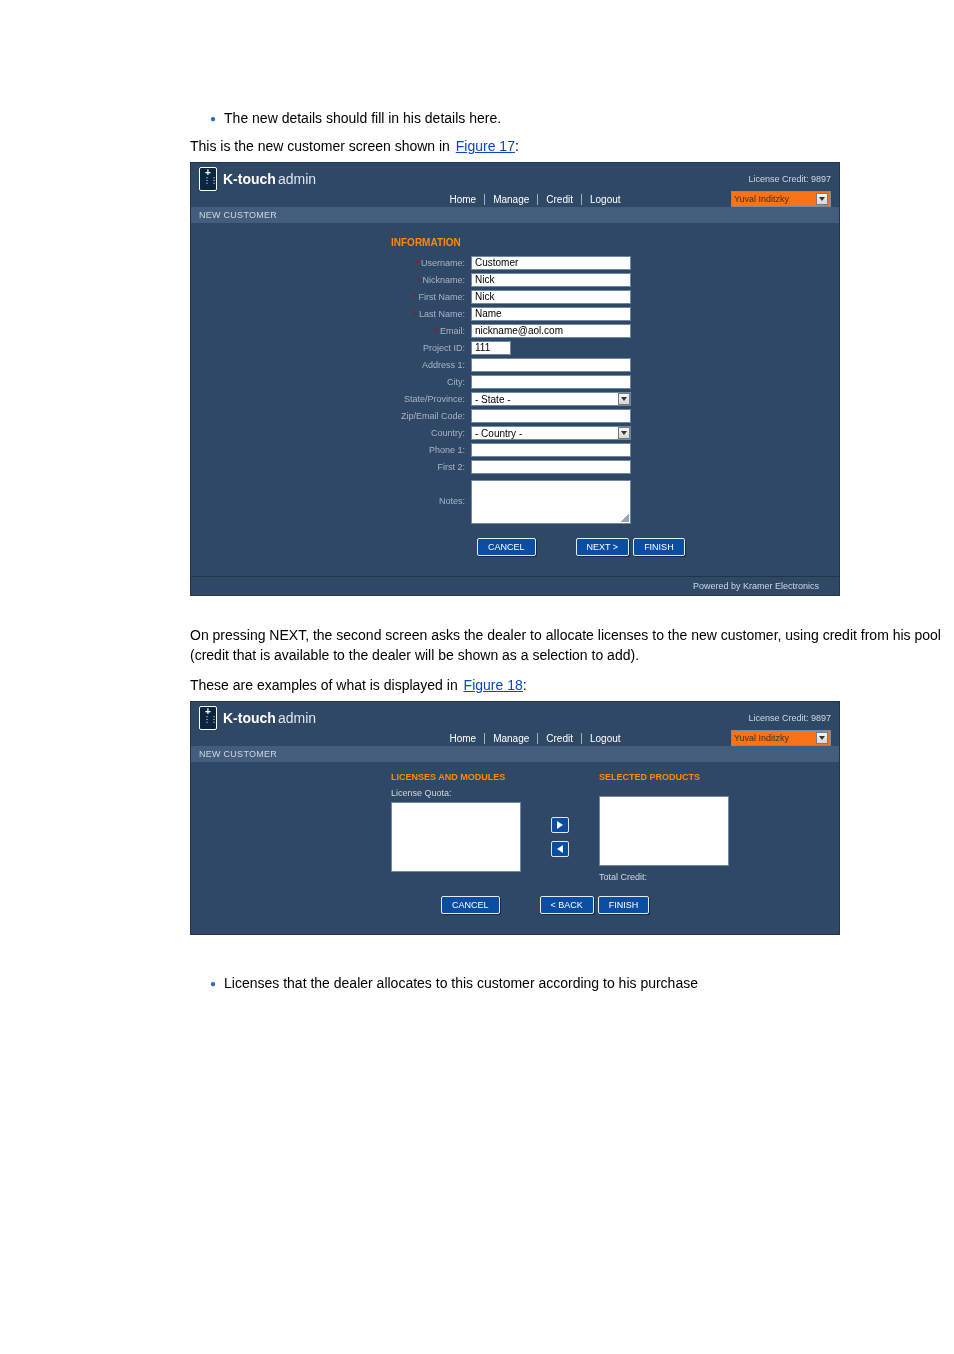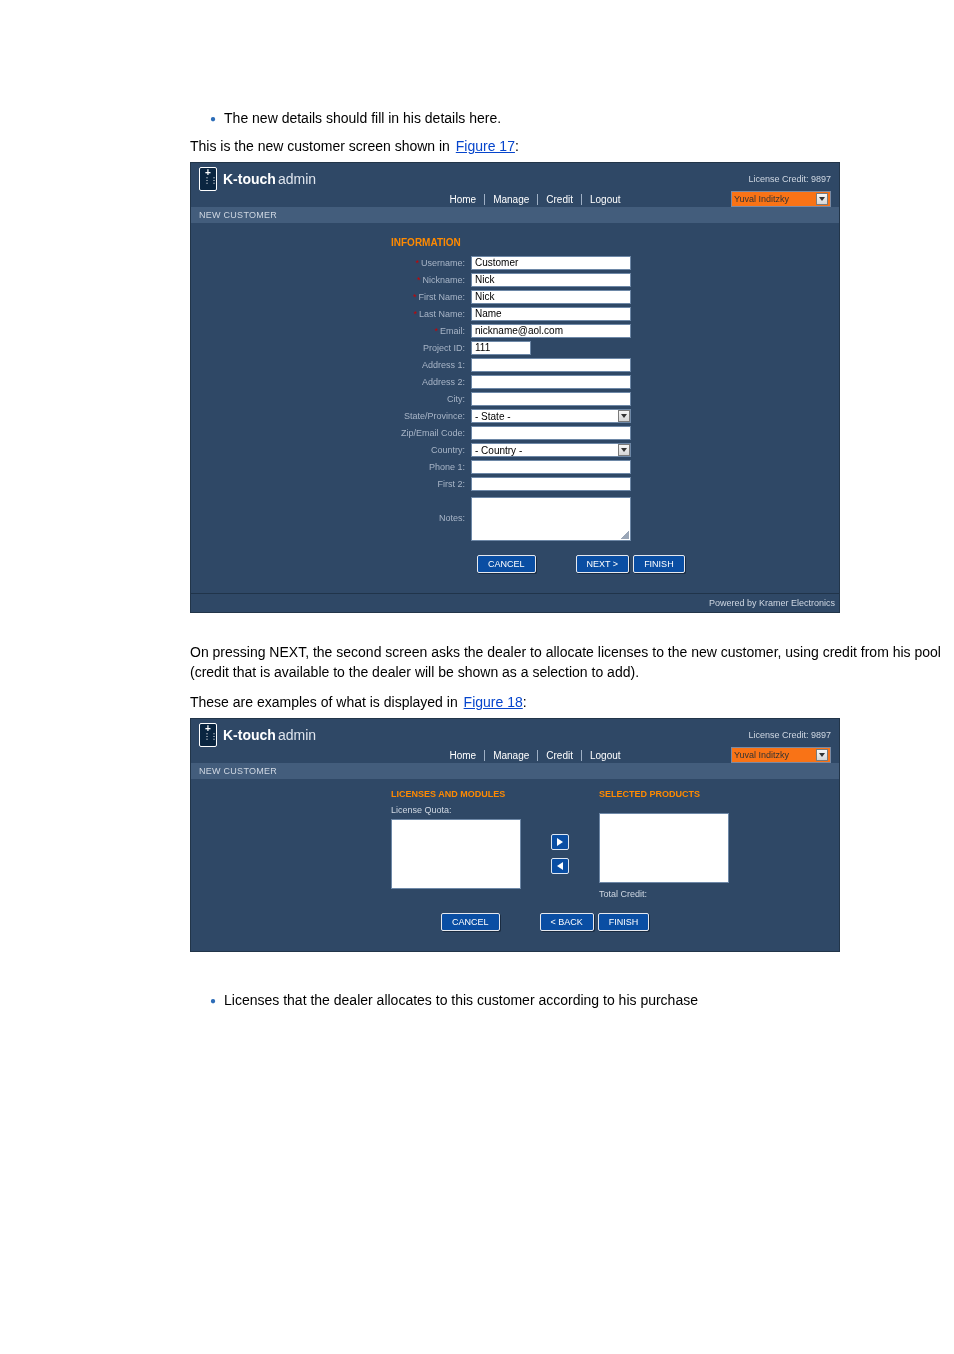--- a/index.html
+++ b/index.html
@@ -38,21 +38,21 @@
   .req-star { color:#c00; margin-right:2px; }
   .inp { background:#fff; border:1px solid #6e88a7; height:14px; width:160px; padding:0 3px; font-size:10px; color:#000; }
   .inp.sel { display:flex; align-items:center; justify-content:space-between; padding-right:0; }
   .inp.sel .dd-btn { height:12px; }
   .ta { background:#fff; border:1px solid #6e88a7; width:160px; height:44px; position:relative; }
   .ta::after { content:""; position:absolute; right:1px; bottom:1px; width:8px; height:8px; background:linear-gradient(135deg, transparent 50%, #9aa6b7 50%); }
 
   .btn-row { margin: 14px 0 2px 286px; display:flex; gap:40px; }
   .btn { background:#0a4ea3; color:#fff; font-size:9px; padding:3px 10px; border:1px solid #e6e9ef; border-radius:2px; box-shadow: 1px 1px 0 #1a2b40; cursor:pointer; }
   .btn-group { display:flex; gap:4px; }
-  .footer { text-align:right; font-size:9px; color:#cfd7e2; padding: 4px 4px; border-top:1px solid #20344a; }
+  .footer { text-align:right; font-size:9px; color:#cfd7e2; padding: 4px 20px; border-top:1px solid #20344a; }
 
   
   .cols { display:flex; gap:30px; margin-left:200px; }
   .col-head { color:#ff8a00; font-weight:bold; font-size:9px; margin-bottom:6px; }
   .lic-label { color:#cfd7e2; font-size:9px; margin-bottom:4px; }
   .listbox { background:#fff; border:1px solid #6e88a7; width:130px; height:70px; }
   .move-col { display:flex; flex-direction:column; gap:8px; justify-content:center; padding-top:20px; }
   .mv { width:18px; height:16px; background:#0a4ea3; border:1px solid #dfe7f2; display:flex; align-items:center; justify-content:center; border-radius:2px; cursor:pointer; }
   .mv svg { width:10px; height:10px; fill:#fff; }
   .total-credit { font-size:9px; color:#cfd7e2; margin-top:6px; }
@@ -115,28 +115,24 @@
     <div class="form-row">
         <div class="form-label"><span class="req-star">*</span><span>Last Name:</span></div>
         <div class="inp">Name</div>
       </div>
     <div class="form-row">
         <div class="form-label"><span class="req-star">*</span><span>Email:</span></div>
         <div class="inp">nickname@aol.com</div>
       </div>
     <div class="form-row">
         <div class="form-label"><span>Project ID:</span></div>
-        <div class="inp" style="width:60px">111</div>
+        <div class="inp" style="width:40px">111</div>
       </div>
     <div class="form-row">
         <div class="form-label"><span>Address 1:</span></div>
-        <div class="inp"></div>
-      </div>
-    <div class="form-row">
-        <div class="form-label"><span>Address 2:</span></div>
         <div class="inp"></div>
       </div>
     <div class="form-row">
         <div class="form-label"><span>City:</span></div>
         <div class="inp"></div>
       </div>
     <div class="form-row">
         <div class="form-label"><span>State/Province:</span></div>
         <div class="inp sel">
           <span>- State -</span>

